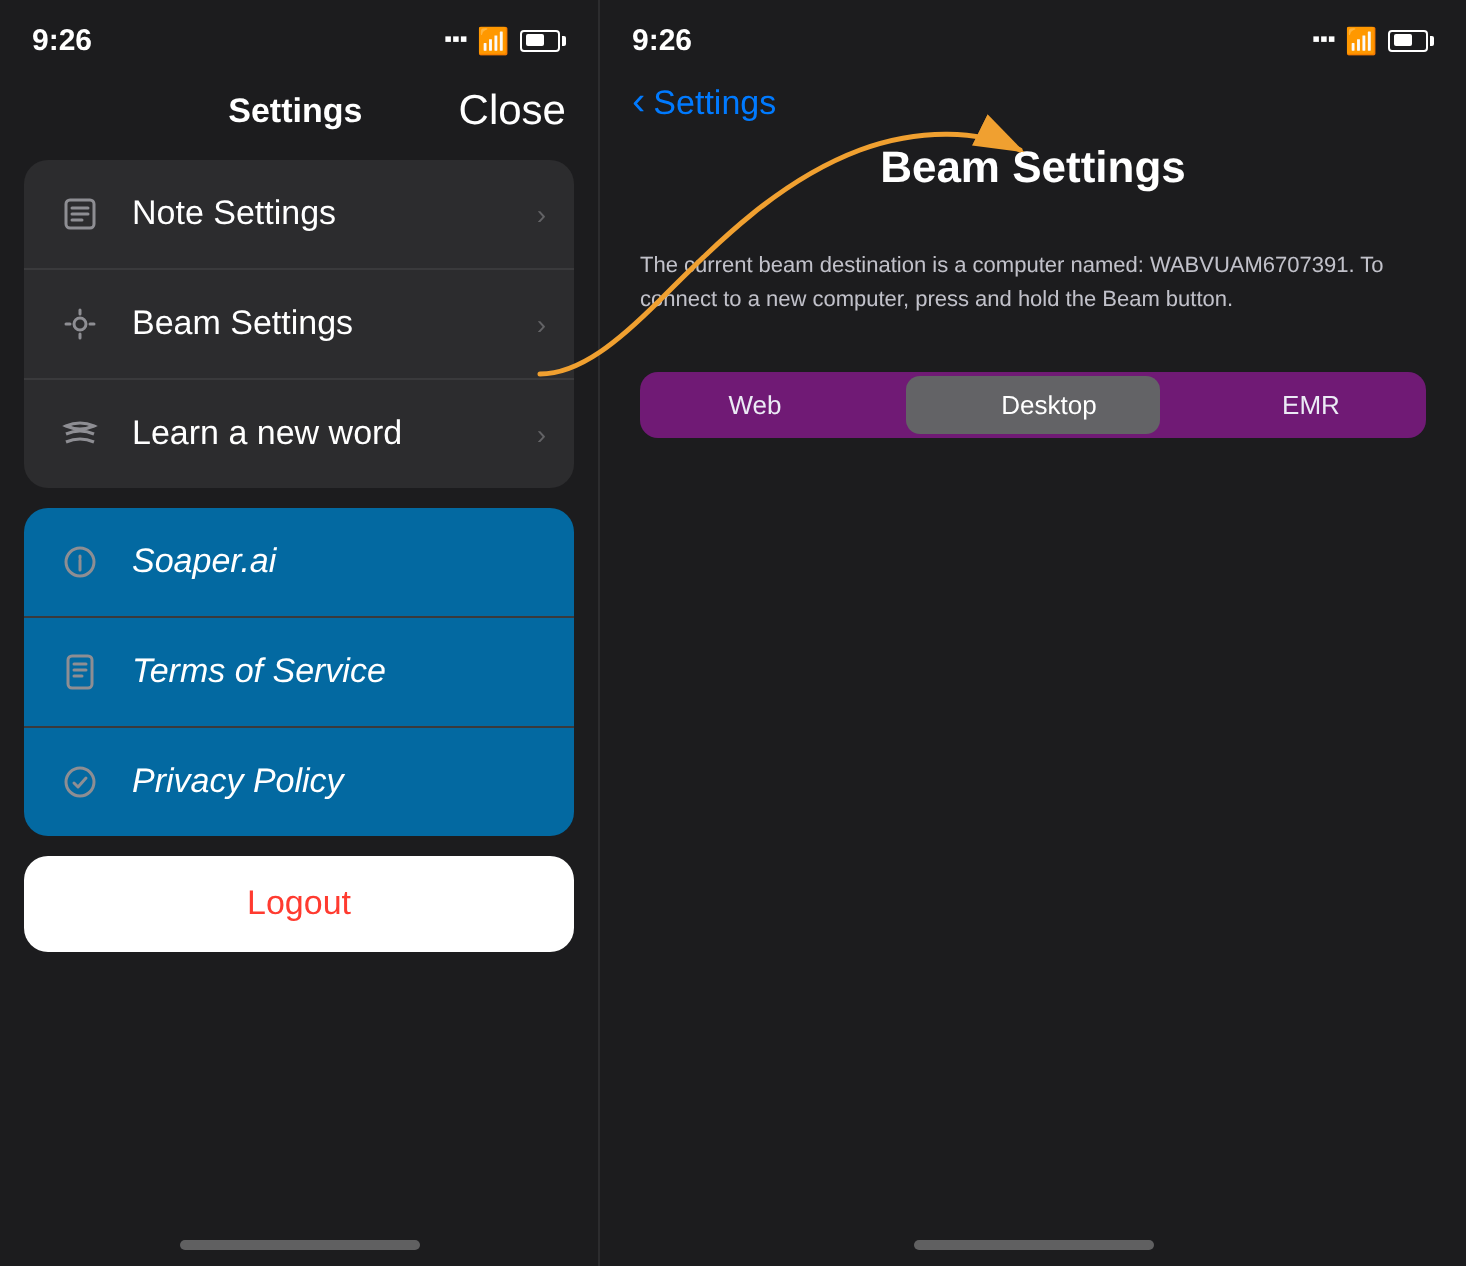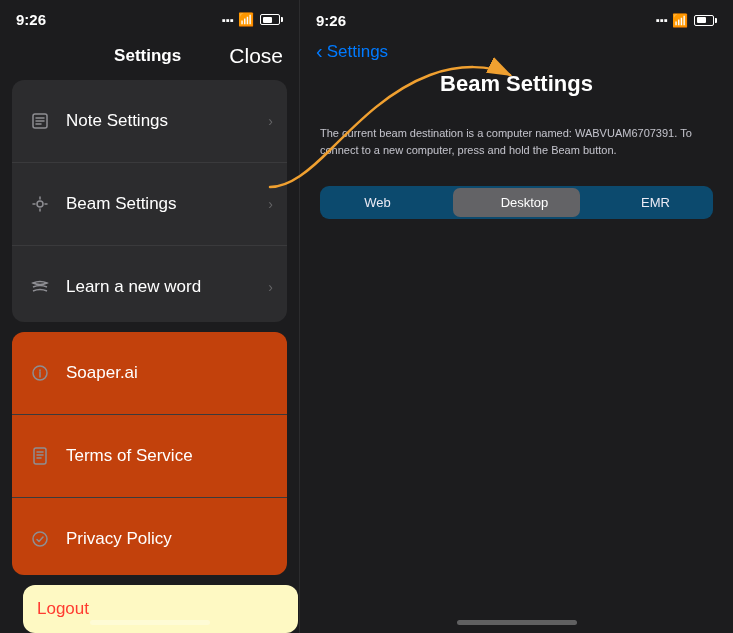--- a/index.html
+++ b/index.html
@@ -69,21 +69,21 @@
     .menu-group {
       margin: 0 12px 10px;
       background: #2c2c2e;
       border-radius: 12px;
       overflow: hidden;
     }
 
     .menu-item {
       display: flex;
       align-items: center;
-      padding: 27px 14px;
+      padding: 13px 14px;
       border-bottom: 1px solid #3a3a3c;
       cursor: pointer;
       position: relative;
     }
 
     .menu-item:last-child {
       border-bottom: none;
       justify-content: flex-end;
     }
 
@@ -104,31 +104,32 @@
       color: #fff;
     }
 
     .menu-chevron {
       color: #636366;
       font-size: 14px;
     }
 
     .menu-group-2 {
       margin: 0 12px 10px;
-      background: #c2410c;
+      background: #0369a1;
       border-radius: 12px;
       overflow: hidden;
+      font-style: italic;
     }
 
     .logout-btn {
-      margin: 0 23px;
-      background: #fef9c3;
+      margin: 0 12px;
+      background: #ffffff;
       border-radius: 12px;
       padding: 14px;
-      text-align: left;
+      text-align: center;
       cursor: pointer;
       border: none;
       width: calc(100% - 24px);
       font-size: 17px;
       color: #ff3b30;
     }
 
     .home-indicator-left {
       position: absolute;
       bottom: 8px;
@@ -202,21 +203,21 @@
     .beam-description {
       font-size: 11px;
       color: #ebebf5;
       line-height: 1.5;
       padding: 8px 0 28px;
       opacity: 0.8;
     }
 
     .segment-control {
       display: flex;
-      background: #0c4a6e;
+      background: #701a75;
       border-radius: 9px;
       padding: 2px;
       gap: 20px;
     }
 
     .segment-btn {
       flex: 1;
       padding: 7px 0;
       border: none;
       border-radius: 7px;

